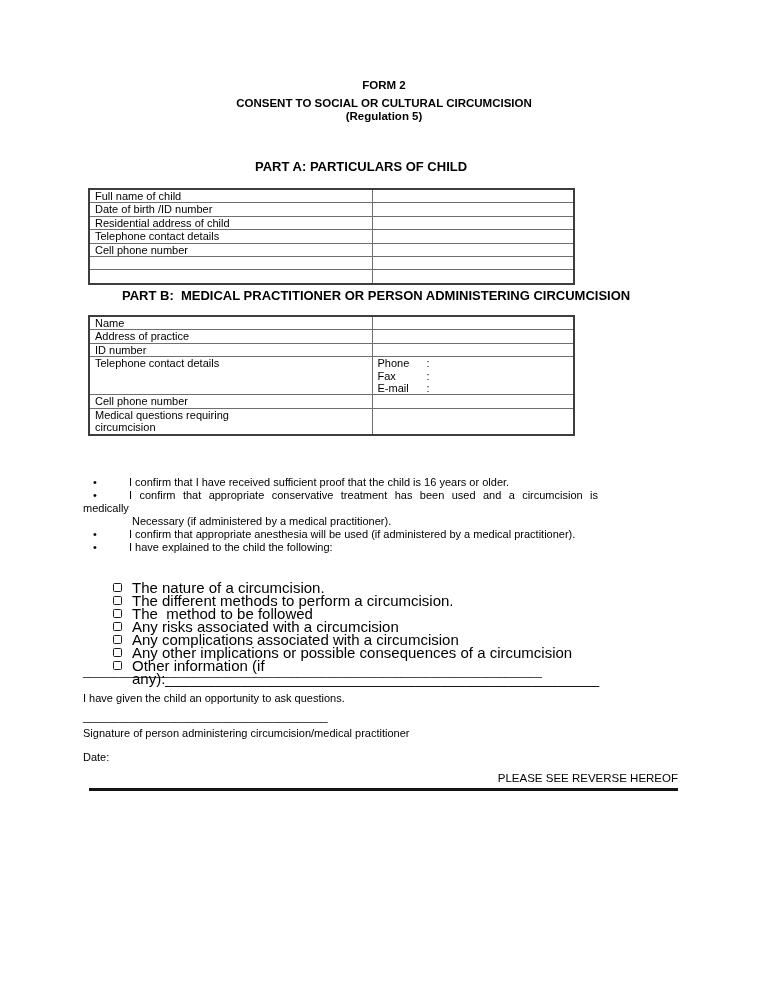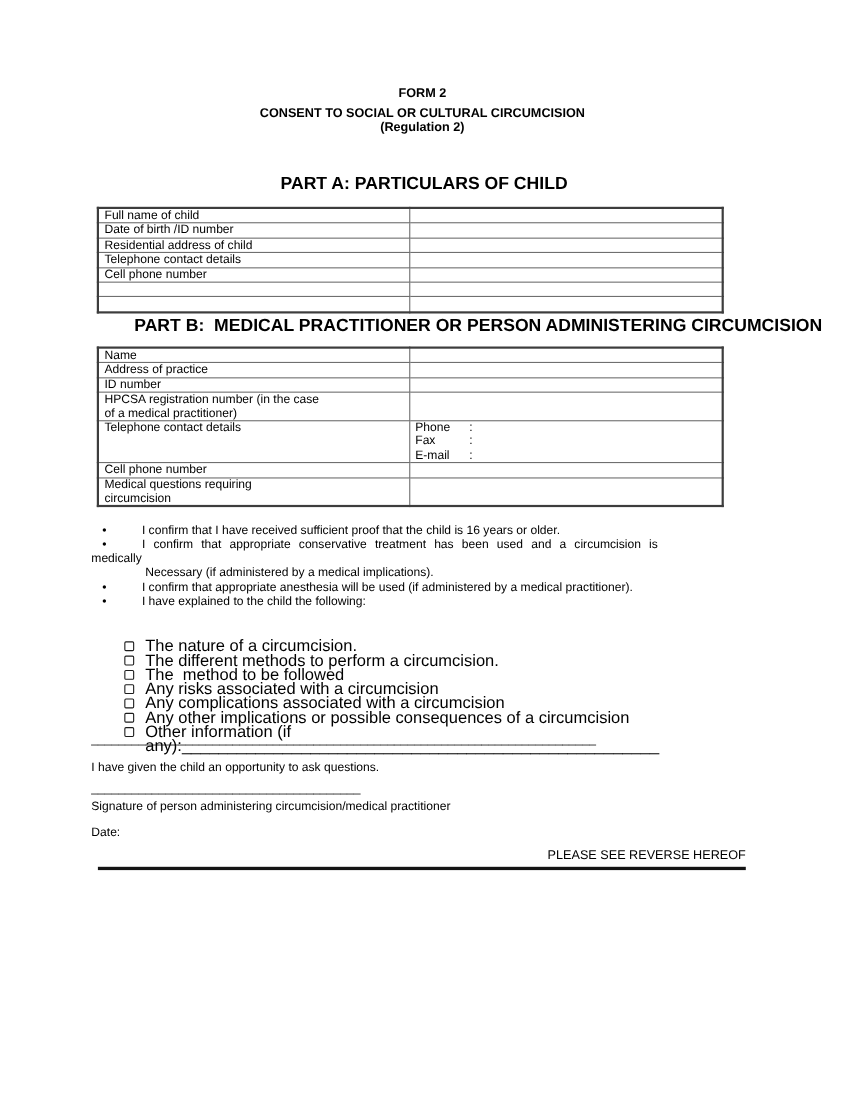--- a/index.html
+++ b/index.html
@@ -6,24 +6,24 @@
   body{width:768px;height:994px;font-family:"Liberation Sans",sans-serif;color:#000;}
   #page{position:relative;width:768px;height:994px;background:#fff;overflow:hidden;padding-left:12px;}
   .t{white-space:pre-wrap;}
   .abs{position:absolute;}
 
   
   #header{top:79px;left:0;width:768px;text-align:center;font-weight:bold;font-size:11.5px;line-height:12.5px;}
   #form-number{margin-bottom:5.5px;}
 
   
-  .part-heading{font-weight:bold;font-size:16px;}
-
-  
-  table.ftable{border-collapse:collapse;table-layout:fixed;width:570px;border:2px solid #3d3d3d;}
+  .part-heading{font-weight:bold;font-size:13px;}
+
+  
+  table.ftable{border-collapse:collapse;table-layout:fixed;width:487px;border:2px solid #3d3d3d;}
   table.ftable td{border:1px solid #6f6f6f;padding:0 4px 0 5px;vertical-align:top;font-size:11px;line-height:12.4px;height:12.4px;overflow:hidden;}
   .tel-lab{display:inline-block;width:49px;}
 
   
   #confirmations{top:476px;left:83px;width:515px;font-size:11px;line-height:13px;}
   .brow{display:flex;padding-left:10px;}
   .bglyph{flex:none;width:36px;}
   .btext{flex:1;}
   .justify-last{text-align:justify;text-align-last:justify;}
   .overflow-line{padding-left:0;}
@@ -45,21 +45,21 @@
   #bottom-rule{top:788px;left:89px;width:589px;height:2.5px;background:#141414;}
 </style>
 </head>
 <body>
 
 <div id="page">
 
   <div id="header" class="abs">
     <div id="form-number" class="t">FORM 2</div>
     <div class="t">CONSENT TO SOCIAL OR CULTURAL CIRCUMCISION</div>
-    <div class="t">(Regulation 2)</div>
+    <div class="t">(Regulation 5)</div>
   </div>
 
   <div class="abs part-heading t" style="top:159px;left:255px;">PART A: PARTICULARS OF CHILD</div>
 
   <table class="ftable abs" style="top:188px;left:88px;">
     <colgroup>
         <col style="width:283px">
         <col>
       </colgroup>
     <tbody>
@@ -108,27 +108,20 @@
       </tr>
       <tr>
         <td class="t">Address of practice</td>
         <td class="t"></td>
       </tr>
       <tr>
         <td class="t">ID number</td>
         <td class="t"></td>
       </tr>
       <tr>
-        <td>
-          <div class="t">HPCSA registration number (in the case</div>
-          <div class="t">of a medical practitioner)</div>
-        </td>
-        <td class="t"></td>
-      </tr>
-      <tr>
         <td class="t">Telephone contact details</td>
         <td>
           <div><span class="tel-lab t">Phone</span><span class="t">:</span></div>
           <div><span class="tel-lab t">Fax</span><span class="t">:</span></div>
           <div><span class="tel-lab t">E-mail</span><span class="t">:</span></div>
         </td>
       </tr>
       <tr>
         <td class="t">Cell phone number</td>
         <td class="t"></td>
@@ -146,21 +139,21 @@
   <div id="confirmations" class="abs">
     <div class="brow">
       <span class="bglyph t">•</span>
       <span class="btext t">I confirm that I have received sufficient proof that the child is 16 years or older.</span>
     </div>
     <div class="brow">
       <span class="bglyph t">•</span>
       <span class="btext t justify-last">I confirm that appropriate conservative treatment has been used and a circumcision is</span>
     </div>
     <div class="overflow-line t">medically</div>
-    <div class="cont-line t">Necessary (if administered by a medical implications).</div>
+    <div class="cont-line t">Necessary (if administered by a medical practitioner).</div>
     <div class="brow">
       <span class="bglyph t">•</span>
       <span class="btext t">I confirm that appropriate anesthesia will be used (if administered by a medical practitioner).</span>
     </div>
     <div class="brow">
       <span class="bglyph t">•</span>
       <span class="btext t">I have explained to the child the following:</span>
     </div>
   </div>
 

